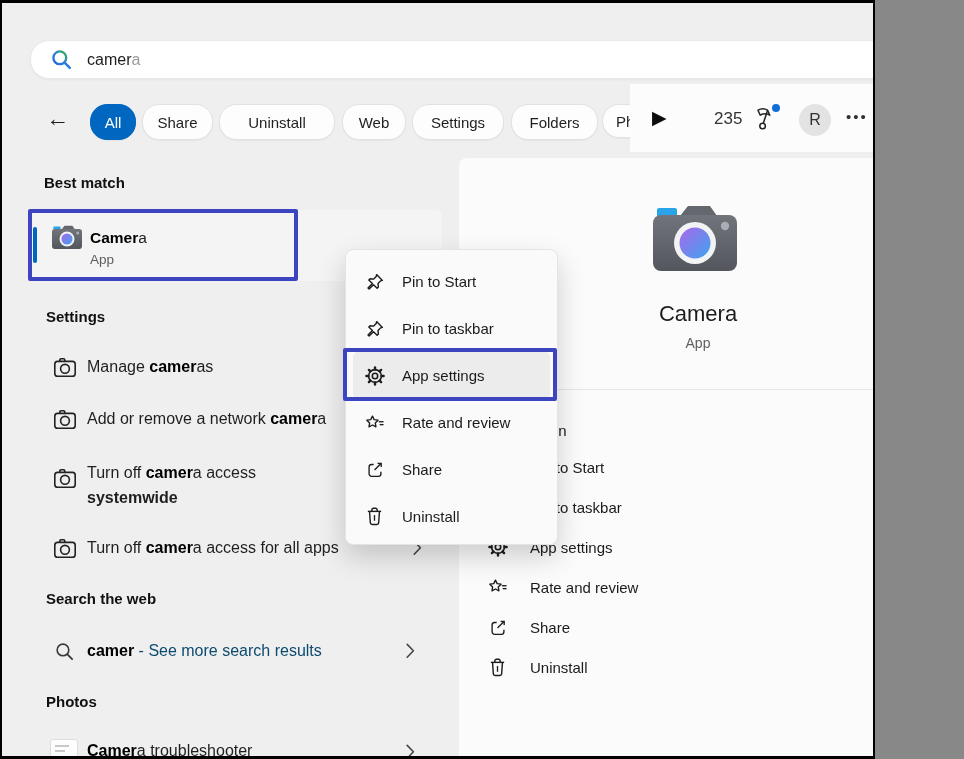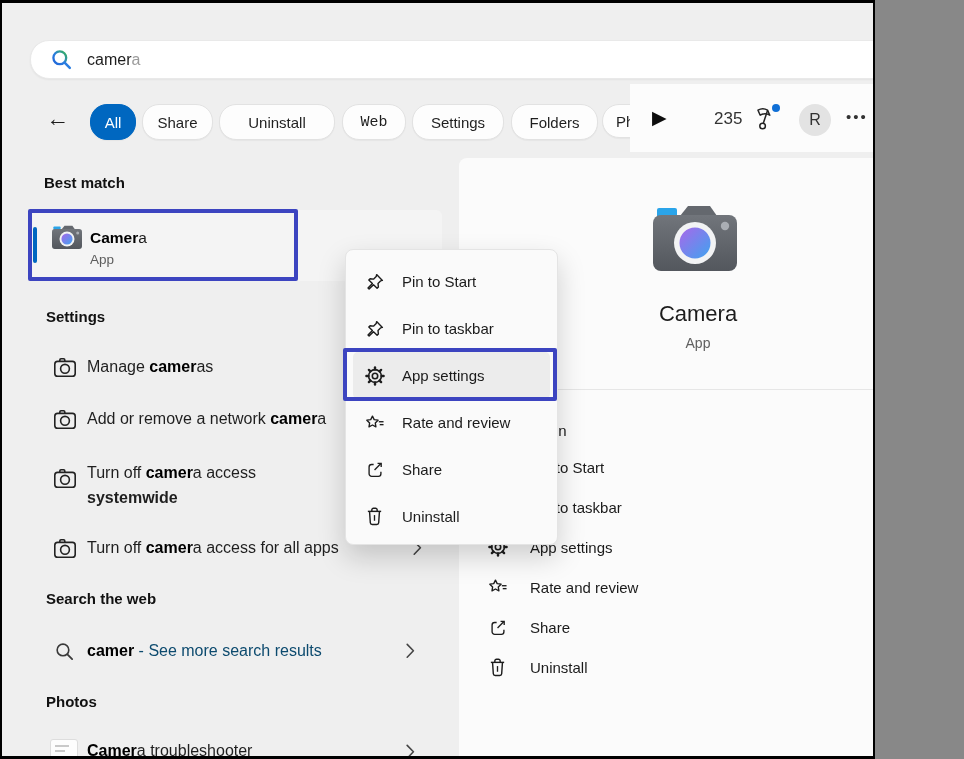--- a/index.html
+++ b/index.html
@@ -188,21 +188,21 @@
   <div class="abs back">←</div>
   <div class="pill sel" style="left:90px;width:44px;">
       <span>All</span>
     </div>
   <div class="pill" style="left:142px;width:69px;">
       <span>Share</span>
     </div>
   <div class="pill" style="left:219px;width:114px;">
       <span>Uninstall</span>
     </div>
-  <div class="pill" style="left:342px;width:62px;font-family:Liberation Mono, monospace;">
+  <div class="pill" style="left:342px;width:62px;">
       <span>Web</span>
     </div>
   <div class="pill" style="left:412px;width:90px;">
       <span>Settings</span>
     </div>
   <div class="pill" style="left:511px;width:85px;">
       <span>Folders</span>
     </div>
   <div class="pill" style="left:602px;width:56px;justify-content:flex-start;padding-left:13px;box-sizing:border-box;">
       <span>Photos</span>

